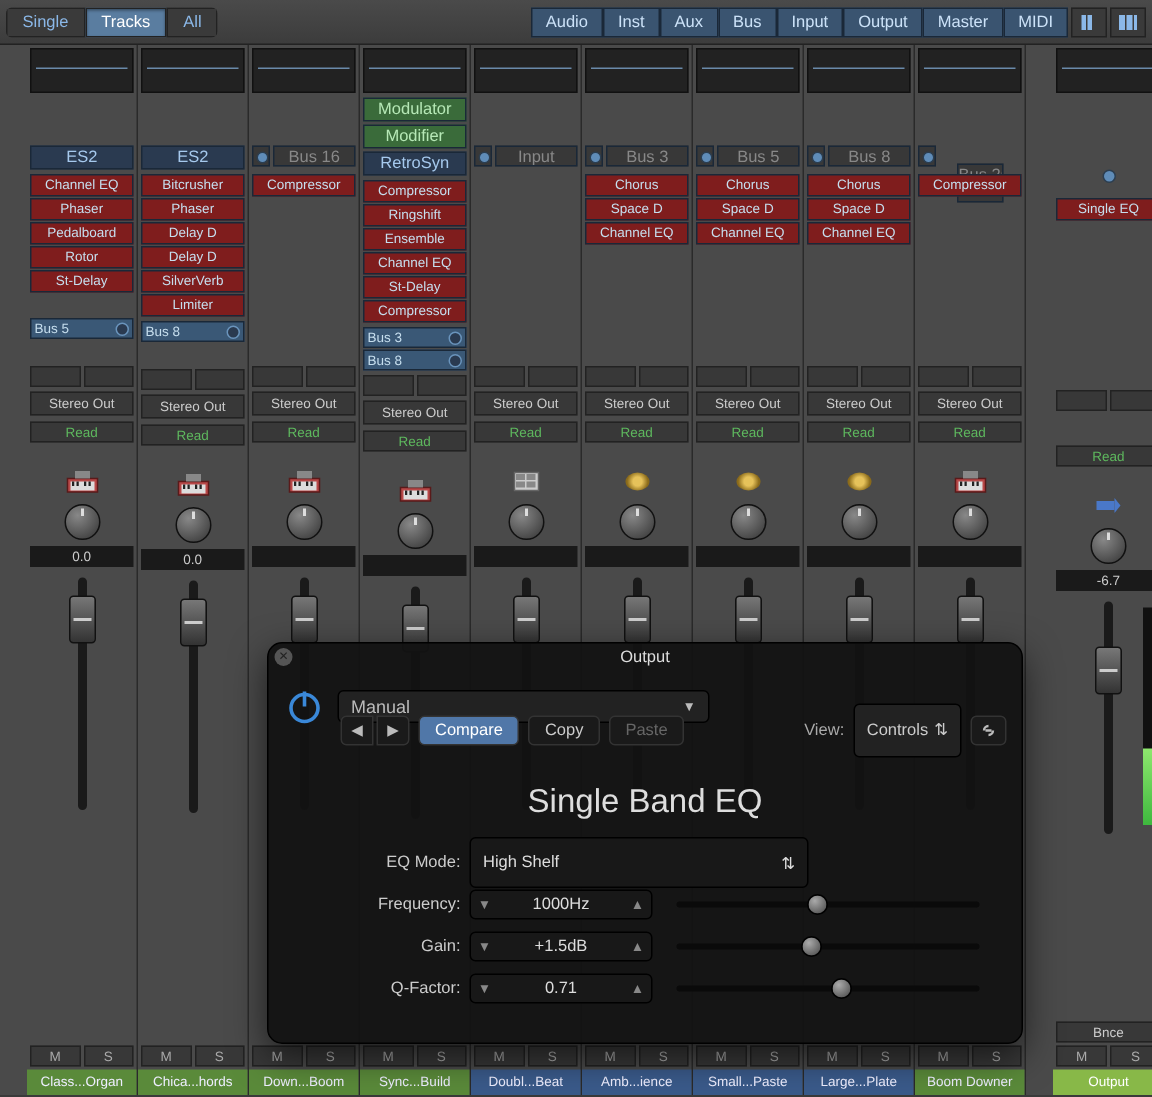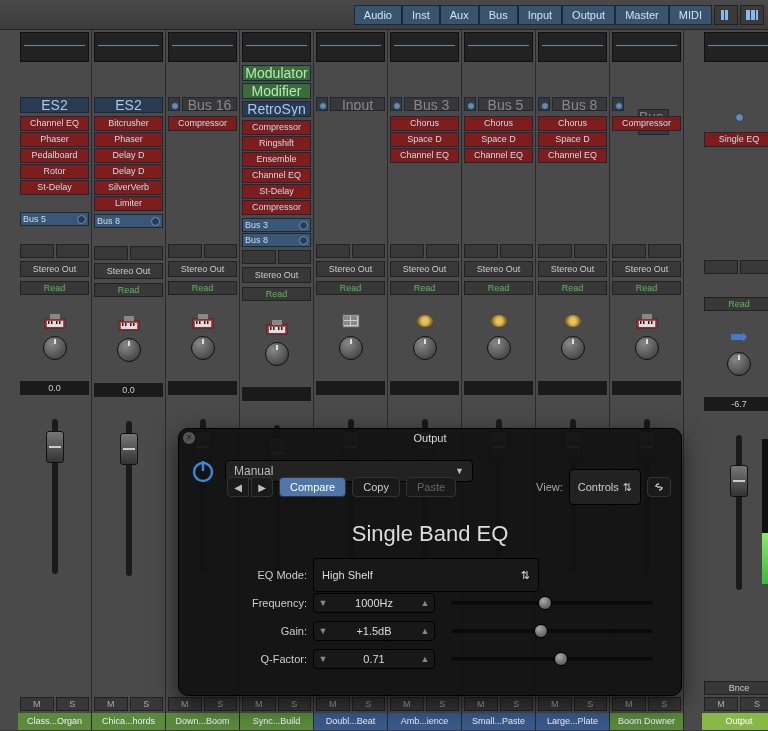--- a/index.html
+++ b/index.html
@@ -75,21 +75,21 @@
   border: 1px solid #111;
   position: relative;
 }
 .eq-line { position:absolute; left:3px; right:3px; top:12px; height:1px; background:#6a8aaa; }
 .input-slot {
   height: 16px;
   margin: 1px 2px;
   background: #2a3a50;
   border: 1px solid #1a2838;
   color: #a6c9ed;
-  font-size: 14px;
+  font-size: 11px;
   text-align: center;
   line-height: 14px;
   cursor: pointer;
   white-space: nowrap;
   overflow: hidden;
 }
 .input-slot.dark { background: #383838; color:#888; }
 .input-slot.green { background: #3a6b3a; color: #b6e8b6; }
 .input-slot .io-bubble {
   width:8px;height:8px;border-radius:50%;background:#5f8cb8;display:inline-block;border:1px solid #2c3e50;vertical-align:middle;margin-left:2px;
@@ -166,21 +166,21 @@
   width:24px;height:24px;border-radius:50%;
   background: radial-gradient(circle at 35% 30%, #888, #333);
   border:1px solid #111;
   position:relative;
 }
 .knob::after{content:'';position:absolute;left:50%;top:2px;width:2px;height:5px;background:#ddd;transform:translateX(-50%);}
 
 .level-display {
   height:14px;
   background:#1a1a1a;
-  margin:18px 2px;
+  margin:1px 2px;
   color:#ccc;
   font-size:9px;
   text-align:center;
   line-height:14px;
 }
 .fader-area {
   flex:1;
   min-height:165px;
   position:relative;
   display:flex;
@@ -335,20 +335,25 @@
 }
 .param-thumb {
   position:absolute;top:-5px;width:14px;height:14px;border-radius:50%;
   background:radial-gradient(circle at 35% 30%,#aaa,#444);border:1px solid #000;cursor:grab;
 }
 </style>
 </head>
 <body>
 
 <div class="top-bar">
+  <div class="seg-group">
+    <div class="seg-btn">Single</div>
+    <div class="seg-btn active">Tracks</div>
+    <div class="seg-btn">All</div>
+  </div>
   <div class="spacer"></div>
   <div class="type-group">
     <div class="type-btn">Audio</div>
     <div class="type-btn">Inst</div>
     <div class="type-btn">Aux</div>
     <div class="type-btn">Bus</div>
     <div class="type-btn">Input</div>
     <div class="type-btn">Output</div>
     <div class="type-btn">Master</div>
     <div class="type-btn">MIDI</div>

